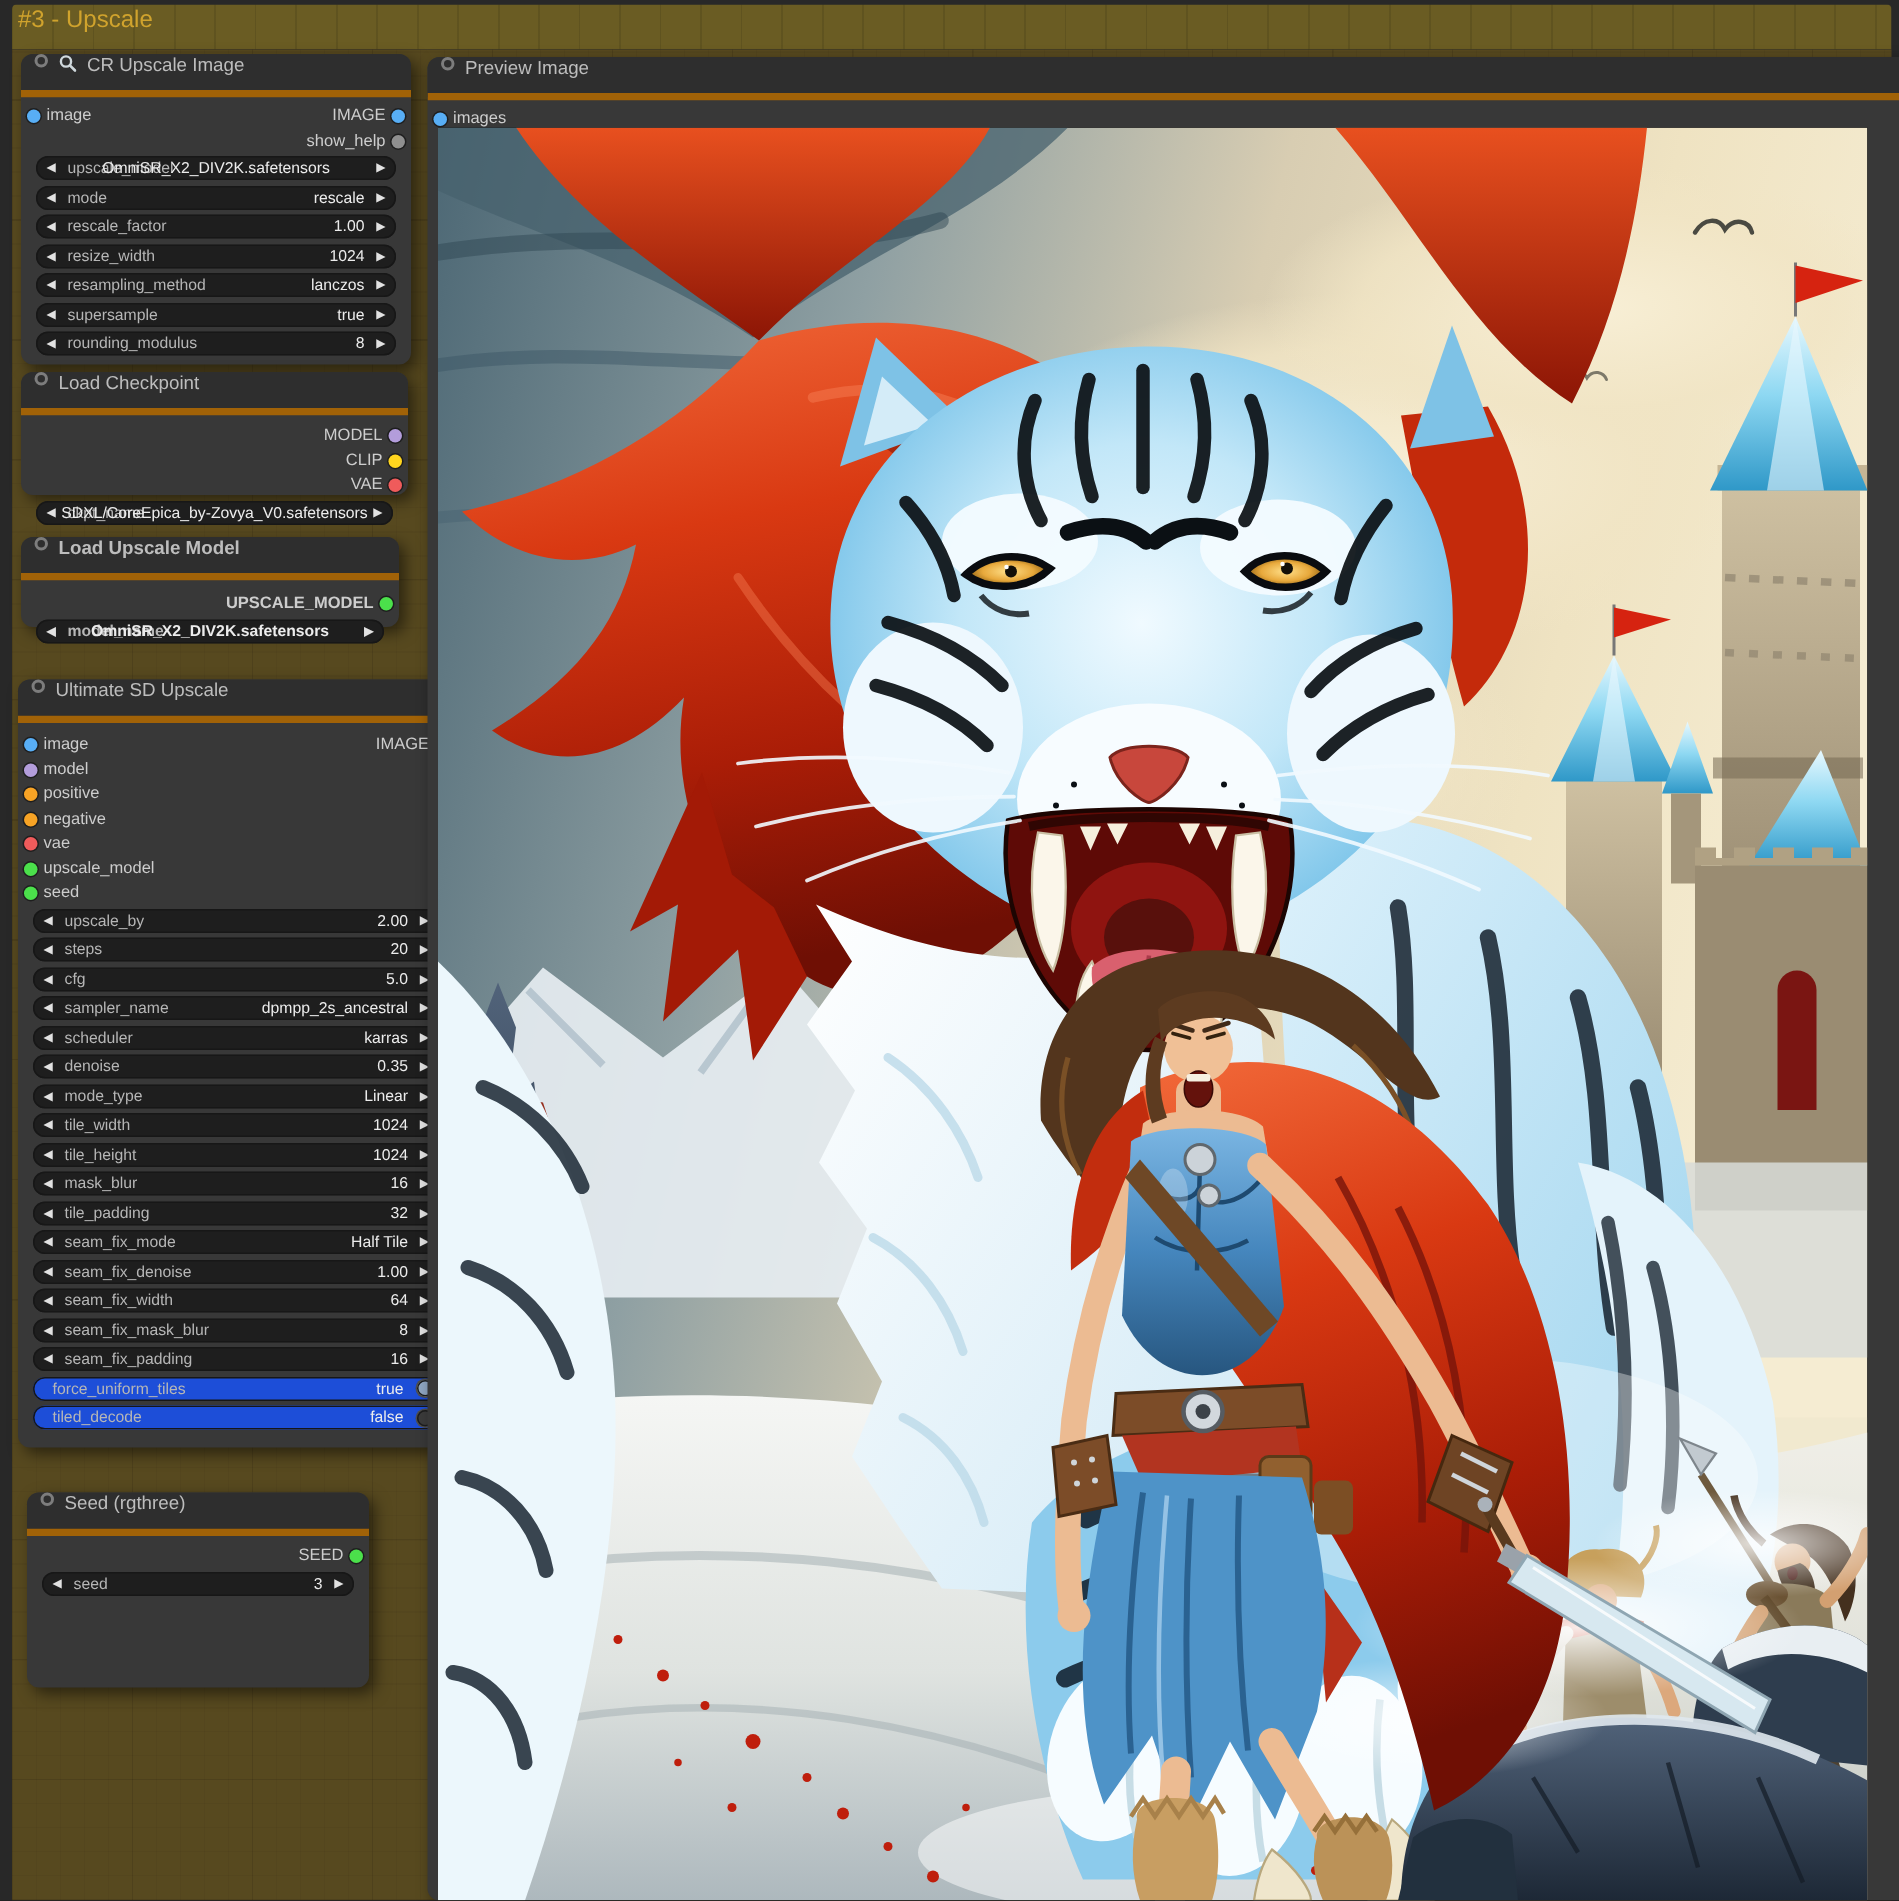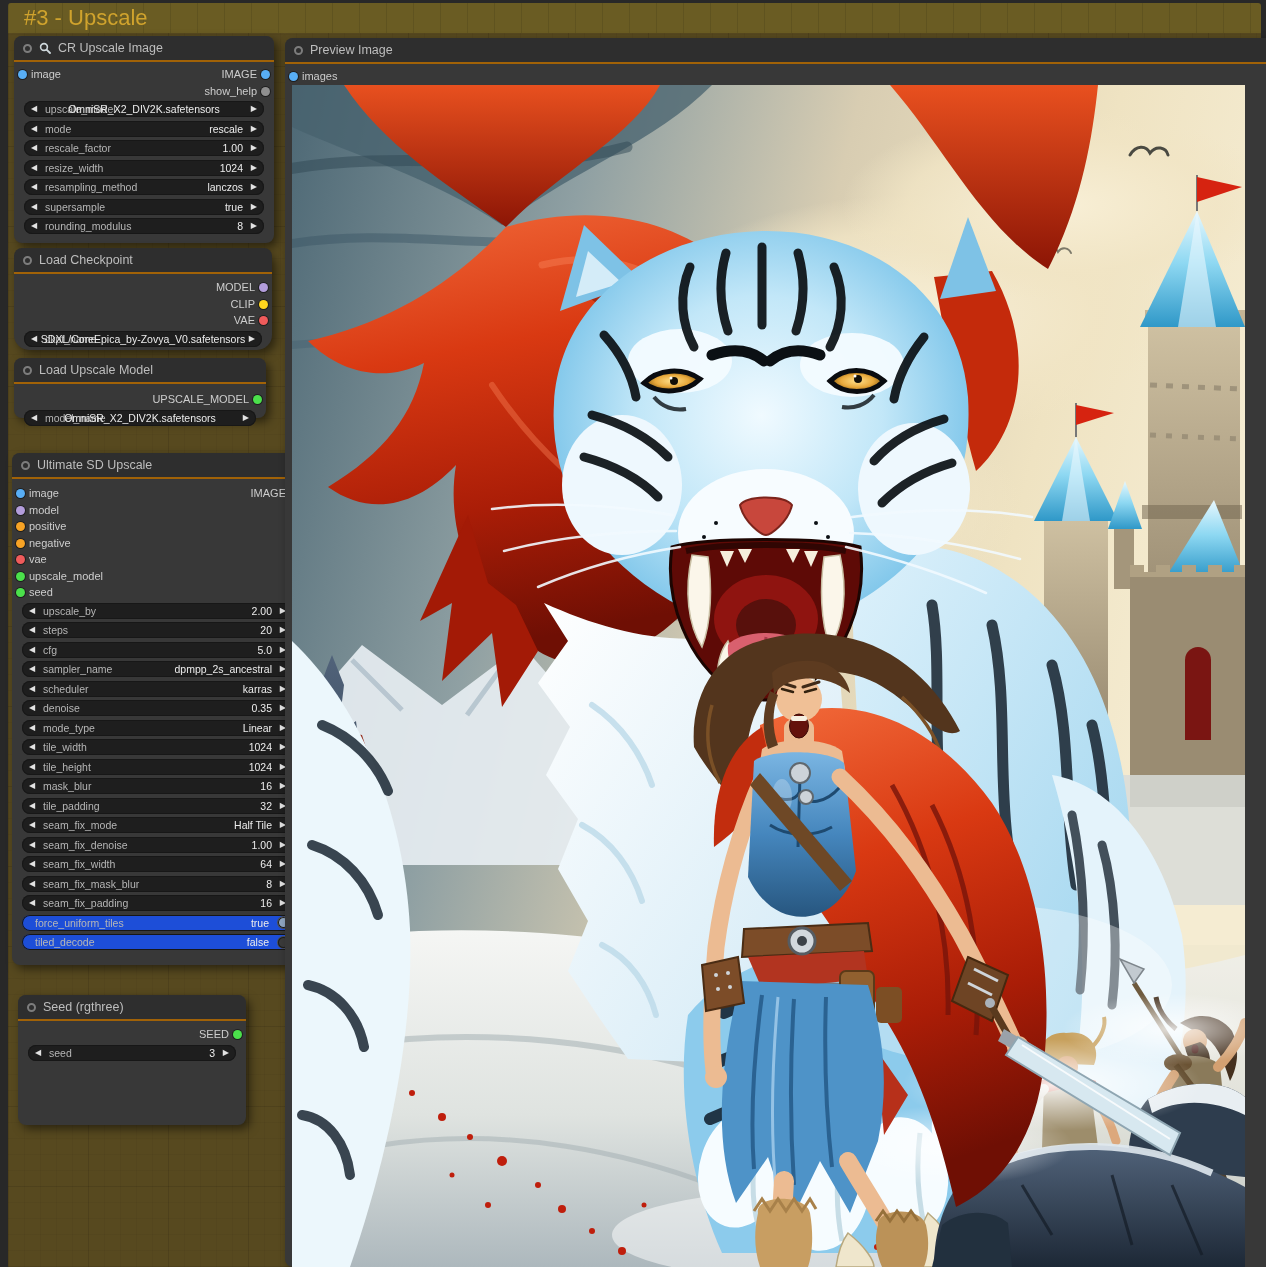--- a/index.html
+++ b/index.html
@@ -2,32 +2,32 @@
 <html><head>
 <meta charset="utf-8">
 <style>
   html,body{margin:0;padding:0;background:#262626;}
   .stage{position:relative;width:1266px;height:1267px;overflow:hidden;background:#282828;
          font-family:"Liberation Sans",sans-serif;-webkit-font-smoothing:antialiased;}
   
   .group-header{position:absolute;left:8px;top:3px;width:1253px;height:30px;background:#6a5c23;
     background-image:repeating-linear-gradient(90deg,rgba(0,0,0,.10) 0 1px,transparent 1px 27px);
     border-radius:3px 3px 0 0;}
-  .group-title{position:absolute;left:16px;top:2px;font-size:22px;color:#d0a32d;white-space:nowrap;}
+  .group-title{position:absolute;left:4px;top:2px;font-size:16px;color:#d0a32d;white-space:nowrap;}
   .group-body{position:absolute;left:8px;top:33px;width:1253px;height:1234px;background:#57491f;
     background-image:
       repeating-linear-gradient(0deg,rgba(0,0,0,.07) 0 1px,transparent 1px 80px),
       repeating-linear-gradient(90deg,rgba(0,0,0,.07) 0 1px,transparent 1px 80px),
       repeating-linear-gradient(0deg,rgba(0,0,0,.04) 0 1px,transparent 1px 16px),
       repeating-linear-gradient(90deg,rgba(0,0,0,.04) 0 1px,transparent 1px 16px);}
   
   .node{position:absolute;background:#383838;border-radius:8px;
         box-shadow:4px 4px 10px rgba(0,0,0,.5);color:#c8c8c8;font-size:11px;}
-  .node-title{height:24px;background:#2e2e2e;border-radius:8px 8px 0 0;display:flex;align-items:center;
-        gap:7px;padding:0 9px;font-size:12.5px;color:#bdbdbd;border-bottom:2px solid #a16207;white-space:nowrap;}
+  .node-title{height:24px;background:#2e2e2e;border-radius:8px 8px 0 0;display:flex;
+        gap:7px;padding:0 9px;font-size:12.5px;color:#bdbdbd;border-bottom:5px solid #a16207;white-space:nowrap;}
   .collapse-dot{width:5px;height:5px;border-radius:50%;border:2.5px solid #7d7d7d;background:#2e2e2e;flex:0 0 auto;}
   .ports{position:relative;}
   .prow{position:relative;height:16.5px;padding-left:44px;}
   .in-label{position:absolute;left:17px;top:2px;color:#cdcdcd;}
   .out-label{position:absolute;right:17px;top:2px;color:#cdcdcd;}
   .pdot{position:absolute;top:4px;width:9px;height:9px;border-radius:50%;background:#888;
         box-shadow:0 0 0 1px rgba(0,0,0,.45);}
   .pdot.in{left:4px;} .pdot.out{right:4px;}
   .widgets{display:flex;flex-direction:column;gap:3.5px;padding-top:2px;}
   .pill{position:relative;height:16px;line-height:16px;margin:0 10px;background:#1e1e1e;border-radius:8px;
@@ -127,21 +127,21 @@
         </div>
         <div class="pill">
           <span class="arr left">◀</span>
           <span class="w-label">rounding_modulus</span>
           <span class="w-value">8</span>
           <span class="arr right">▶</span>
         </div>
       </div>
   </div>
 
-  <div class="node" style="left:14px;top:248px;width:258px;height:102px;border-radius:15px;">
+  <div class="node" style="left:14px;top:248px;width:258px;height:82px;">
     <div class="node-title">
       <span class="collapse-dot"></span>
       <span>Load Checkpoint</span>
     </div>
     <div class="ports" style="margin-top:5px;">
       <div class="prow">
           <span class="out-label">MODEL</span>
           <span class="pdot out" style="background: rgb(179, 157, 219);"></span>
         </div>
       <div class="prow">
@@ -156,21 +156,21 @@
     <div class="widgets">
         <div class="pill overlap">
           <span class="arr left">◀</span>
           <span class="w-label">ckpt_name</span>
           <span class="w-value">SDXL/CoreEpica_by-Zovya_V0.safetensors</span>
           <span class="arr right">▶</span>
         </div>
       </div>
   </div>
 
-  <div class="node" style="left:14px;top:358px;width:252px;height:60px;">
+  <div class="node" style="left:14px;top:358px;width:252px;height:60px;font-weight:bold;">
     <div class="node-title">
       <span class="collapse-dot"></span>
       <span>Load Upscale Model</span>
     </div>
     <div class="ports" style="margin-top:7px;">
       <div class="prow">
           <span class="out-label">UPSCALE_MODEL</span>
           <span class="pdot out" style="background: rgb(75, 224, 75);"></span>
         </div>
     </div>

